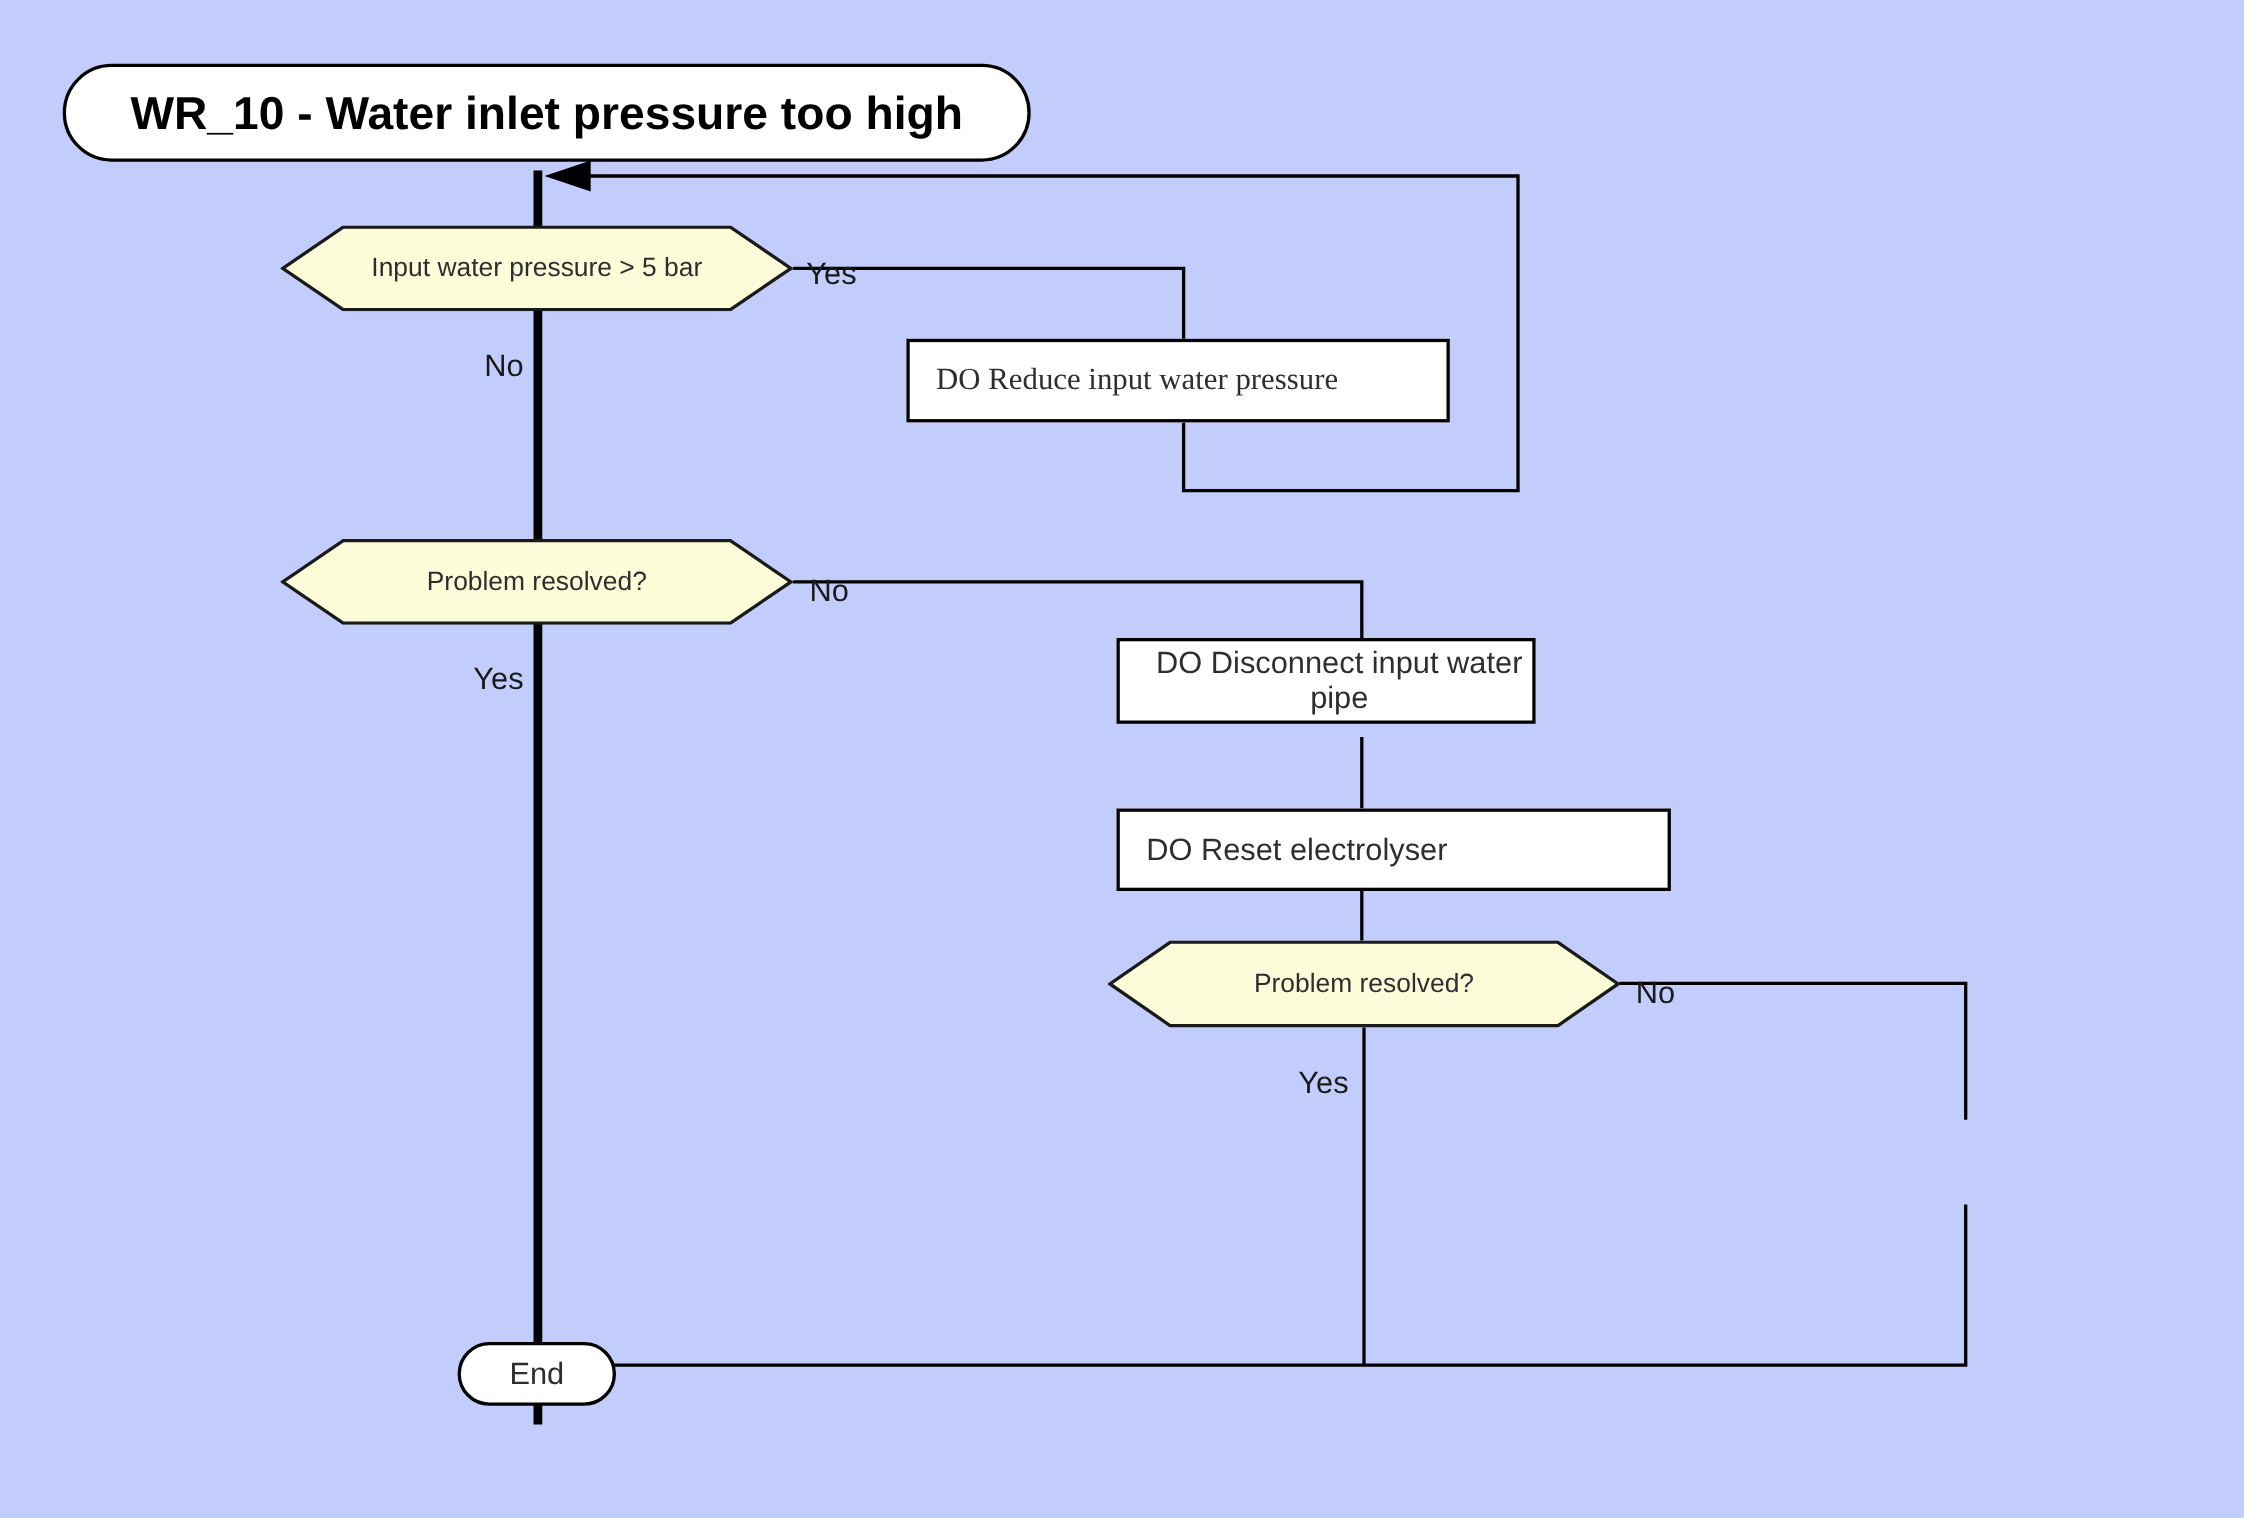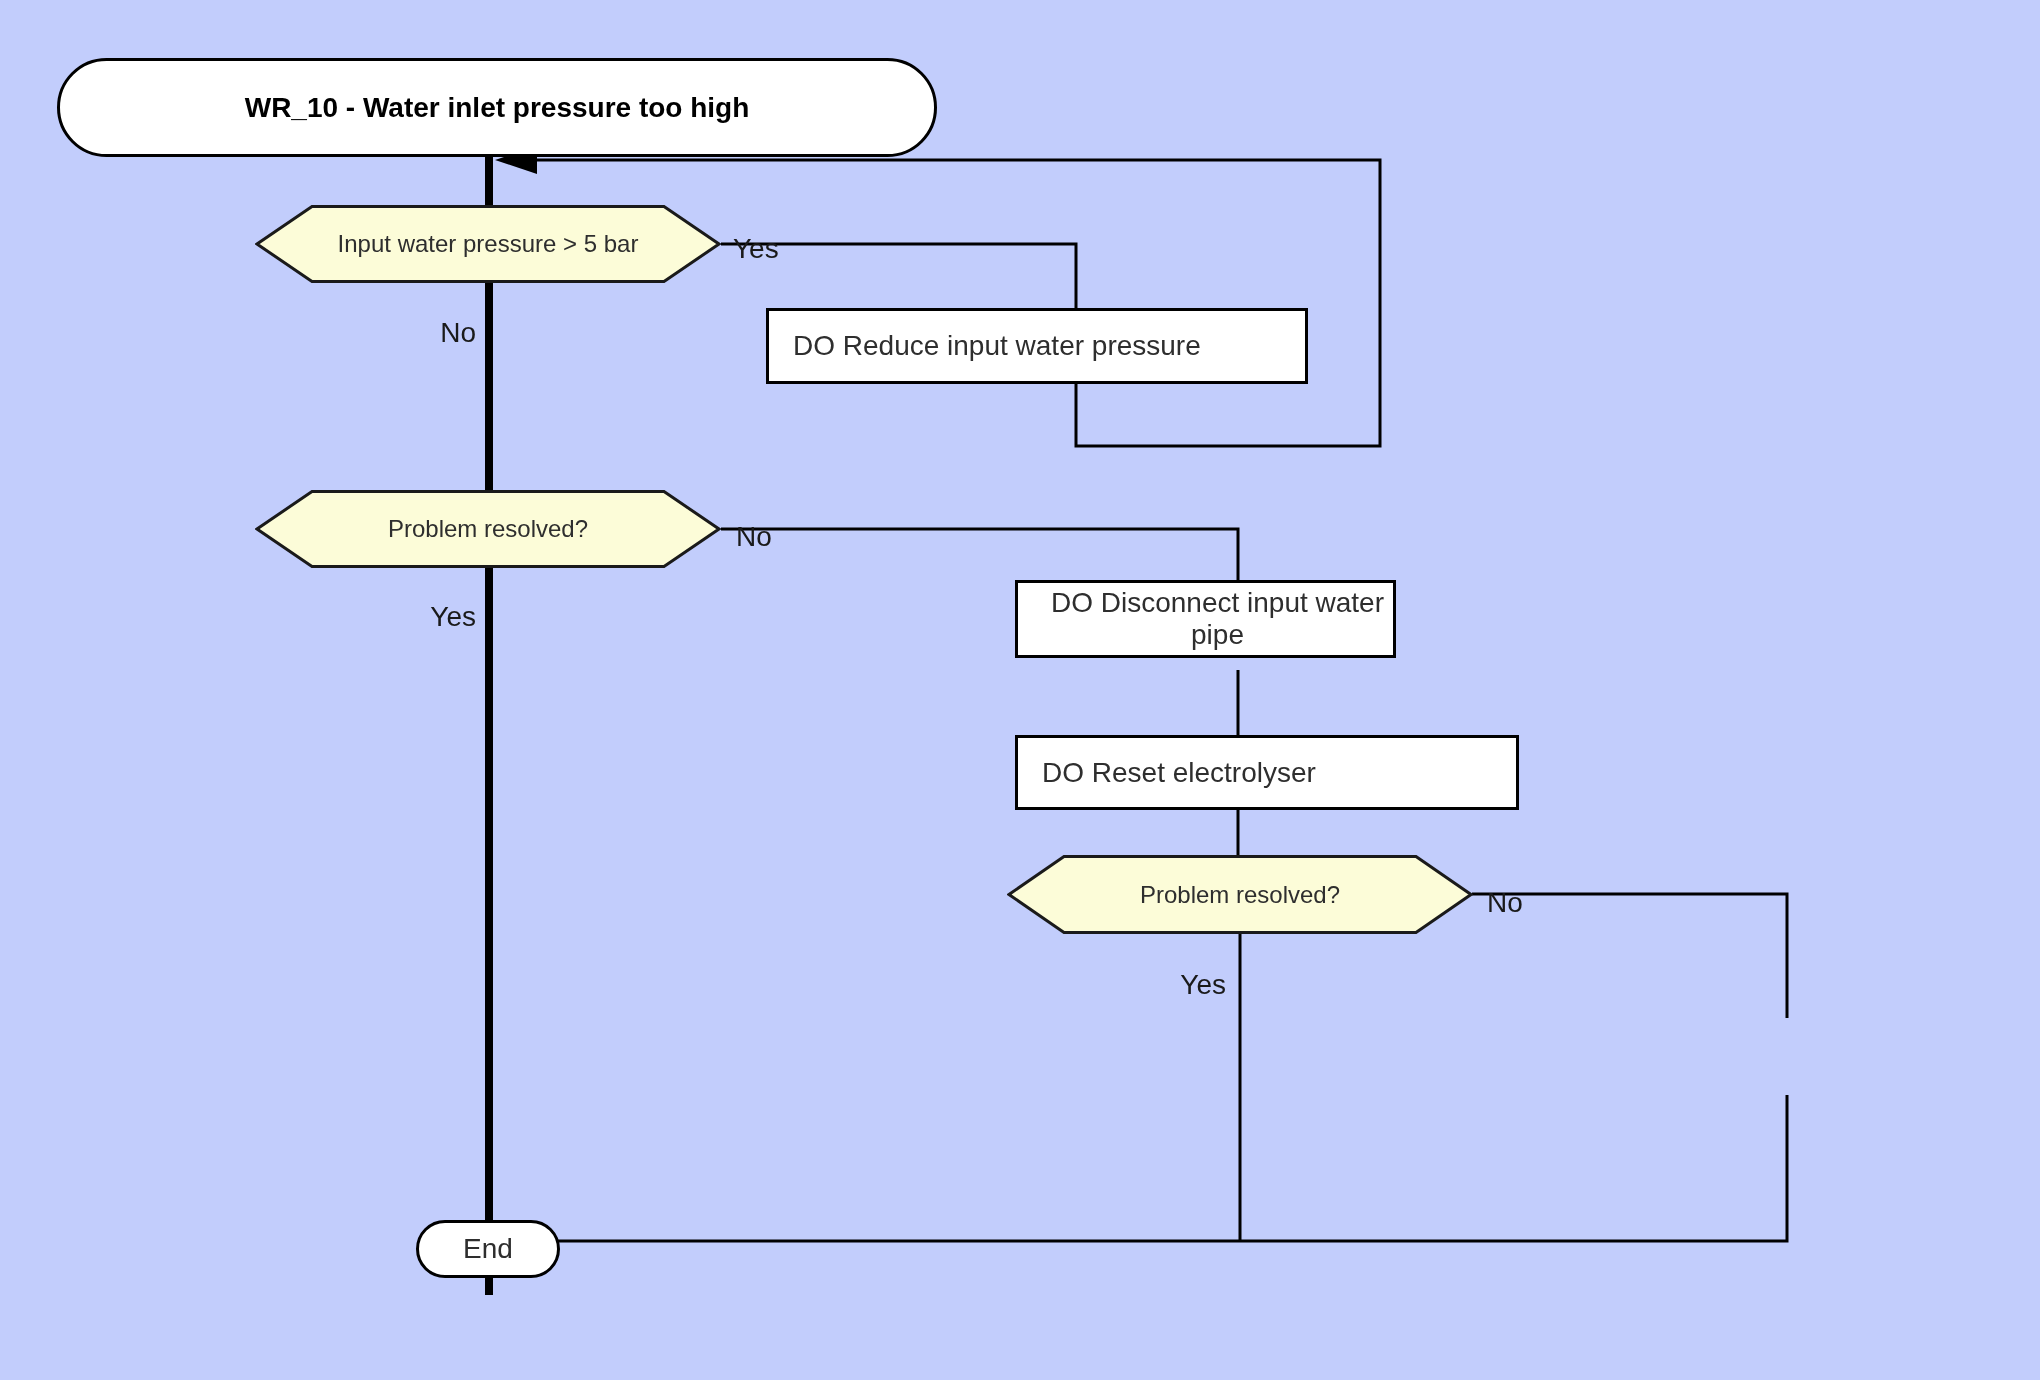--- a/index.html
+++ b/index.html
@@ -36,42 +36,42 @@
 
   .terminal {
     background: var(--node-fill);
     border: 3px solid var(--line);
     justify-content: center;
     font-weight: bold;
     color: #000;
   }
   .title-node {
     left: 57px; top: 58px;
-    width: 880px; height: 99px;
+    width: 880px; height: 89px;
     border-radius: 50px;
-    font-size: 28px;
+    font-size: 42px;
   }
   .end-node {
     left: 416px; top: 1220px;
     width: 144px; height: 58px;
     border-radius: 29px;
     font-weight: normal;
     font-size: 28px;
     color: var(--text);
   }
 
   .action {
     background: var(--node-fill);
     border: 3px solid var(--line);
     font-size: 28px;
     color: var(--text);
     padding-left: 24px;
     justify-content: flex-start;
   }
-  .action-reduce     { left: 766px;  top: 308px;  width: 542px; height: 76px; }
+  .action-reduce     { left: 824px;  top: 308px;  width: 494px; height: 76px; font-family: Liberation Serif, serif; }
   .action-disconnect { left: 1015px; top: 580px;  width: 381px; height: 78px; text-align: center; }
   .action-reset      { left: 1015px; top: 735px;  width: 504px; height: 75px; }
   .action-contact    { left: 1542px; top: 1018px; width: 486px; height: 77px; }
 
   .decision { justify-content: center; }
   .decision svg { position: absolute; left: 0; top: 0; width: 100%; height: 100%; }
   .decision .hex-poly { fill: var(--decision-fill); stroke: var(--stroke); stroke-width: 3; }
   .decision .hex-label {
     position: relative;
     font-size: 24px;

